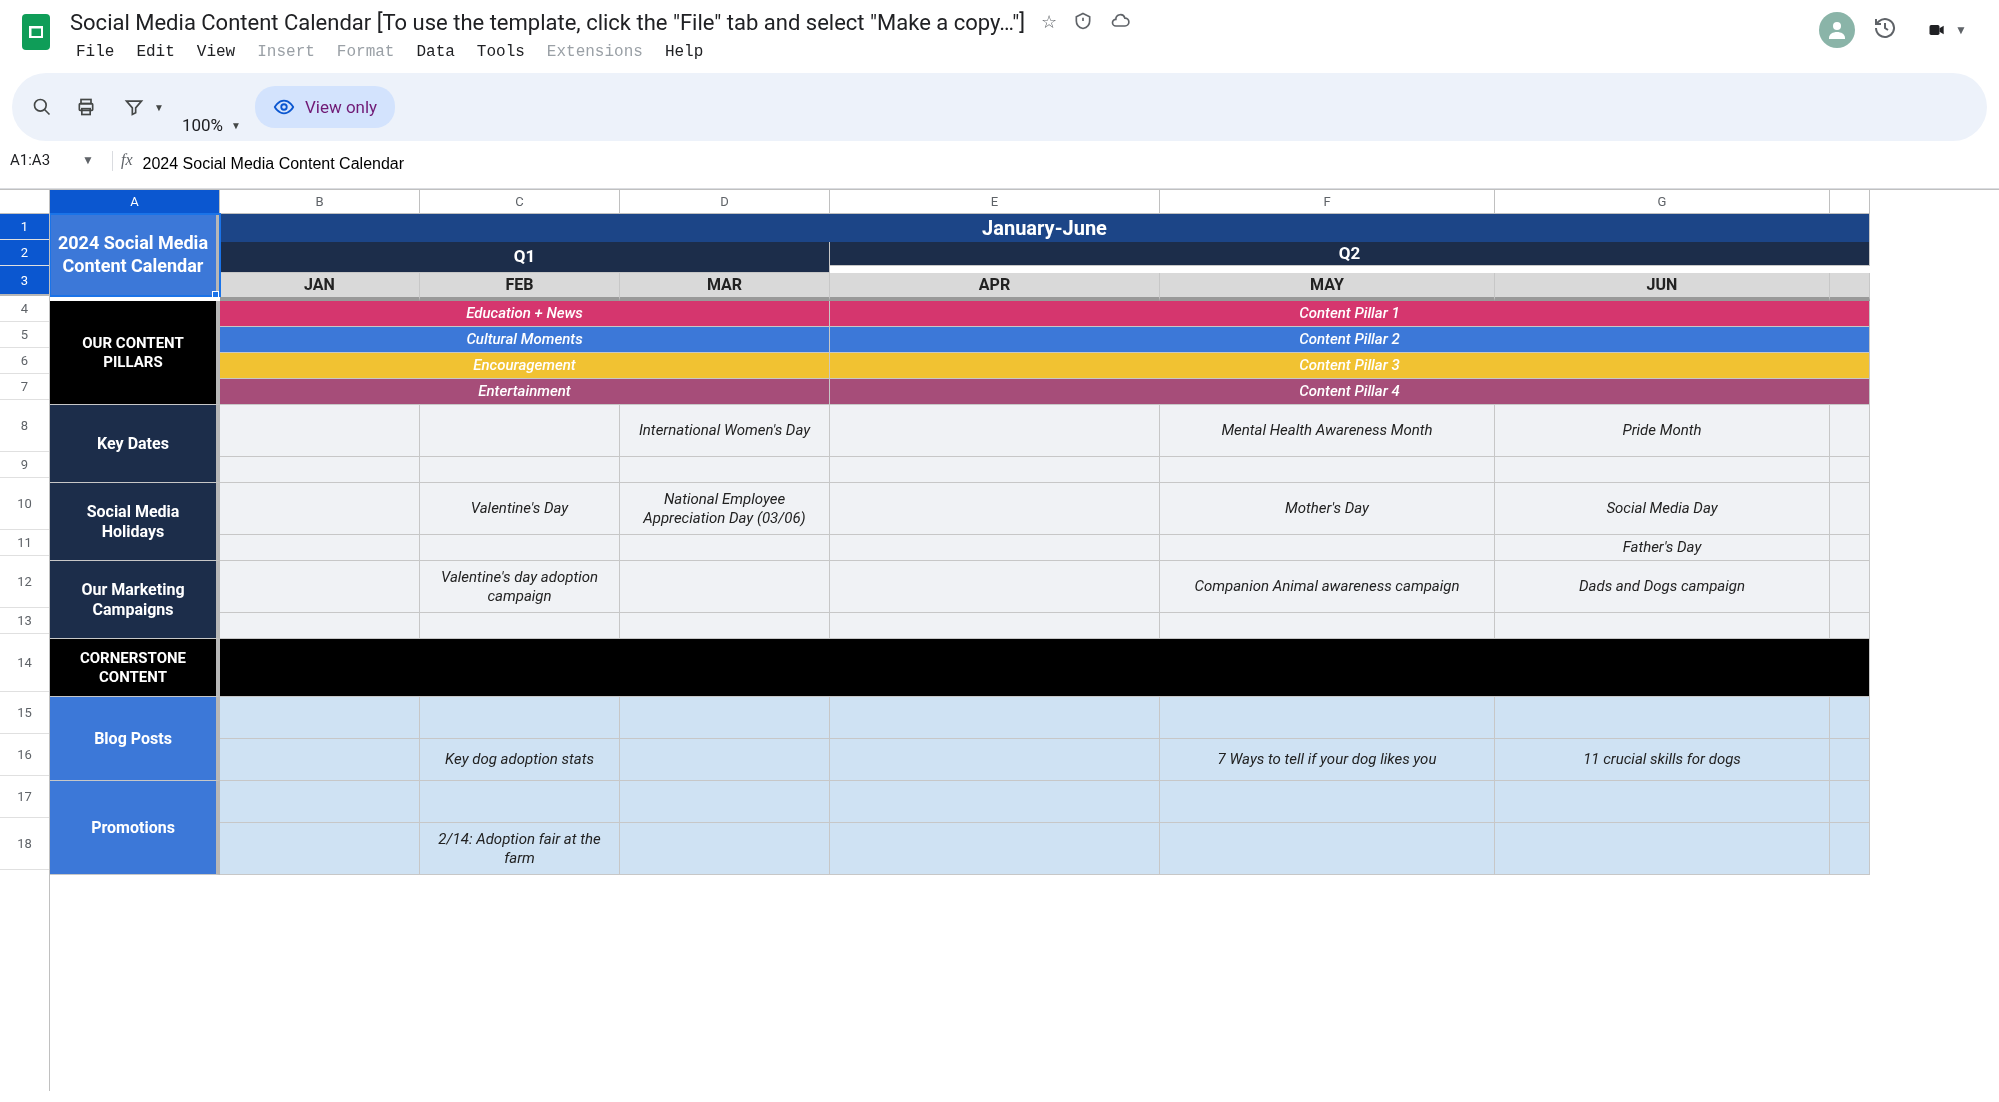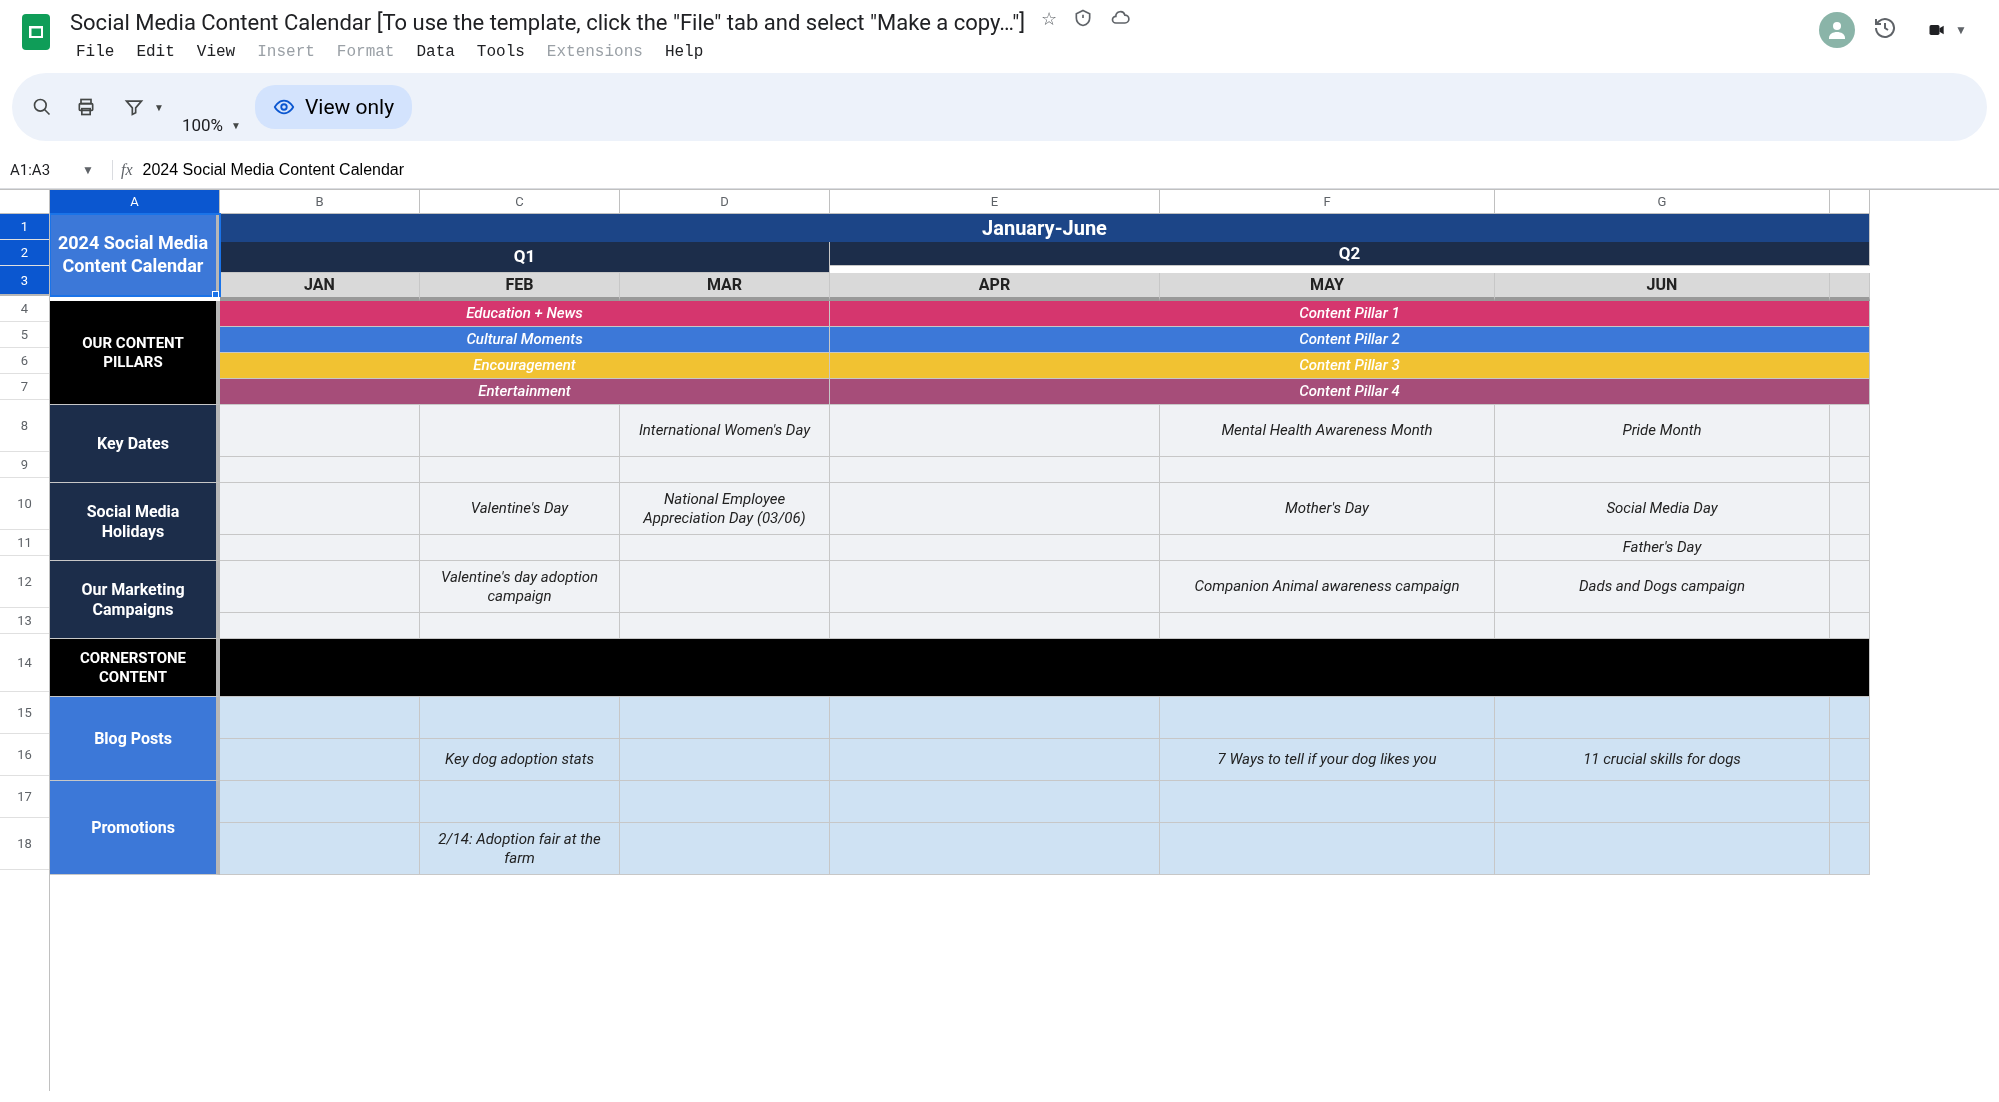--- a/index.html
+++ b/index.html
@@ -10,45 +10,45 @@
 .logo { width: 40px; height: 40px; display: flex; align-items: center; justify-content: center; margin-top: 4px;}
 .logo-inner { width: 28px; height: 36px; background: #0f9d58; border-radius: 4px; position: relative; display:flex; align-items:center; justify-content:center;}
 .logo-grid { width: 14px; height: 12px; background:
   linear-gradient(#fff,#fff), linear-gradient(#fff,#fff), linear-gradient(#fff,#fff), linear-gradient(#fff,#fff);
   background-size: 100% 1.5px, 100% 1.5px, 1.5px 100%, 1.5px 100%;
   background-position: 0 0, 0 100%, 0 0, 100% 0;
   background-repeat: no-repeat;
   border: 1.5px solid #fff;
 }
 .title-block { flex: 1; }
-.doc-title-row { display: flex; align-items: flex-start; gap: 12px; }
+.doc-title-row { display: flex; align-items: center; gap: 12px; }
 .doc-title { font-size: 22px; color: #202124; padding: 2px 4px; }
 .title-icons { display: flex; gap: 16px; color: #5f6368; }
 .title-icons span { cursor: pointer; font-size: 18px; }
 
 .menubar { display: flex; gap: 2px; margin-top: 2px; }
 .menubar span { padding: 4px 10px; font-size: 16px; cursor: pointer; border-radius: 4px; color:#202124;font-family:Liberation Mono, monospace;}
 .menubar span.disabled { color: #9aa0a6; cursor: default; }
 
 .right-header { display: flex; align-items: center; gap: 18px; margin-top: 4px; margin-right: 8px;}
 .avatar { width: 36px; height: 36px; border-radius: 50%; background: #8ab4a8; display:flex; align-items:center; justify-content:center; color:#fff; font-size:20px;}
 .icon-btn { color:#5f6368; cursor:pointer; font-size:22px; }
 .meet-btn { display:flex; align-items:center; gap:4px; padding: 6px 8px; border-radius: 20px; cursor:pointer;}
 .meet-btn svg { width:28px; height:20px;}
 
 
 .toolbar-wrap { background:#fff;  margin: 8px 12px 0 12px; border-radius: 40px; }
 .toolbar { background: #edf2fa; border-radius: 40px; padding: 6px 12px; display: flex; align-items: center; gap: 8px; }
 .tb-btn { width: 36px; height: 36px; display:flex; align-items:center; justify-content:center; border-radius:6px; cursor:pointer; color:#444746;}
 .tb-sep-group { display:flex; align-items:center; gap: 2px; padding: 0 4px;}
 .zoom { font-size: 17px; padding: 0 6px; display:flex; align-items:center; gap:8px; cursor:pointer;margin-top:36px;}
-.view-chip { background:#d3e3fd; color:#000000; border-radius: 20px; padding: 10px 18px; display:flex; align-items:center; gap:10px; font-size:21px; cursor:default;}
-
-
-.formula-row { display:flex; align-items:center; border-bottom: 1px solid #dadce0; height: 38px; margin-top: 10px;}
+.view-chip { background:#d3e3fd; color:#701a75; border-radius: 20px; padding: 10px 18px; display:flex; align-items:center; gap:10px; font-size:17px; cursor:default;}
+
+
+.formula-row { display:flex; align-items:flex-start; border-bottom: 1px solid #dadce0; height: 38px; margin-top: 10px;}
 .name-box { width: 104px; padding: 0 10px; font-size: 15px; display:flex; align-items:center; justify-content:space-between; cursor:pointer;}
 .name-box .dd { color:#5f6368; font-size:12px;}
 .fx-sep { width:1px; height:20px; background:#dadce0; margin: 0 8px;}
 .fx { color:#5f6368; font-style: italic; font-family: serif; font-size:16px; margin-right: 10px;}
 .formula-input { flex:1; font-size:16px; padding: 4px 0; border:none; outline:none; }
 
 
 .sheet { display:flex; height: calc(100vh - 200px); overflow:hidden; border-top: 1px solid #c0c0c0;}
 .row-headers { width: 50px; background:#fff; border-right:1px solid #c0c0c0; flex-shrink:0; position:relative;}
 .row-headers .corner { height: 24px; border-bottom:1px solid #c0c0c0; background:#fff;}

